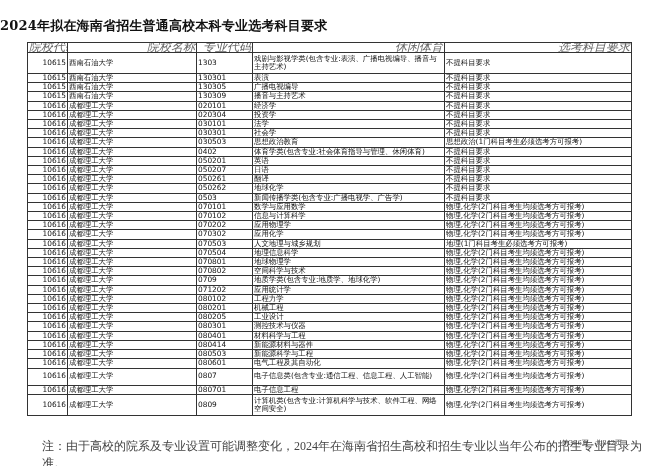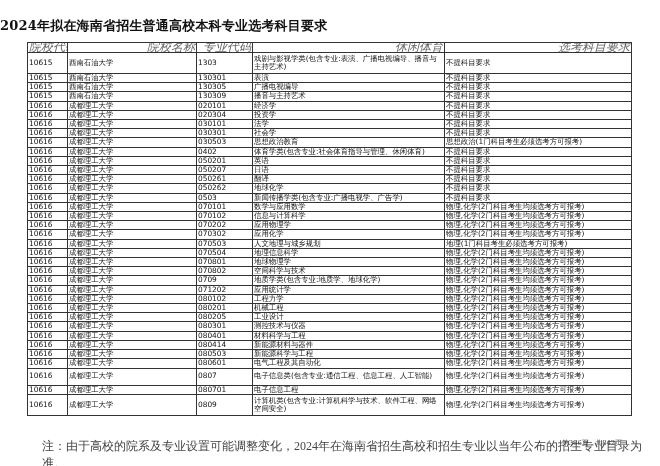--- a/index.html
+++ b/index.html
@@ -4,21 +4,21 @@
 <style>
   html, body { margin:0; padding:0; background:#ffffff; }
   body { width:660px; height:466px; position:relative; overflow:hidden; font-family:"DejaVu Sans", sans-serif; color:#111; }
   .title { position:absolute; left:0; top:17px; width:612px; text-align:left; font-family:"DejaVu Serif", serif; font-weight:bold; font-size:13px; letter-spacing:0.2px; color:#111; }
   table.grid { position:absolute; left:27px; top:42px; width:604px; border-collapse:collapse; table-layout:fixed; }
   table.grid td, table.grid th { border:1px solid #333; padding:0 1px; font-size:7.4px; line-height:8.2px; overflow:hidden; white-space:nowrap; vertical-align:middle; }
   table.grid th { font-family:"DejaVu Serif", serif; font-weight:normal; color:#666; height:9px; text-align:right; font-size:12px;font-style:italic; }
   table.grid tr.r1 td { height:8.2px; }
   table.grid tr.r2 td { height:16px; }
   table.grid tr.r3 td { height:20px; }
-  table.grid td.c0 { text-align:left; }
+  table.grid td.c0 { text-align:right; }
   table.grid td.wrap { white-space:normal; word-break:break-all;margin-left:32px; }
   .note { position:absolute; left:42px; top:438px; font-family:Liberation Serif, serif; font-size:12px; color:#444; }
   .pager { position:absolute; left:562px; top:438px; font-family:"DejaVu Serif", serif; font-size:6.8px; color:#444; }
 </style>
 </head>
 <body>
 
 <div class="title">2024年拟在海南省招生普通高校本科专业选考科目要求</div>
 
 <table class="grid">

